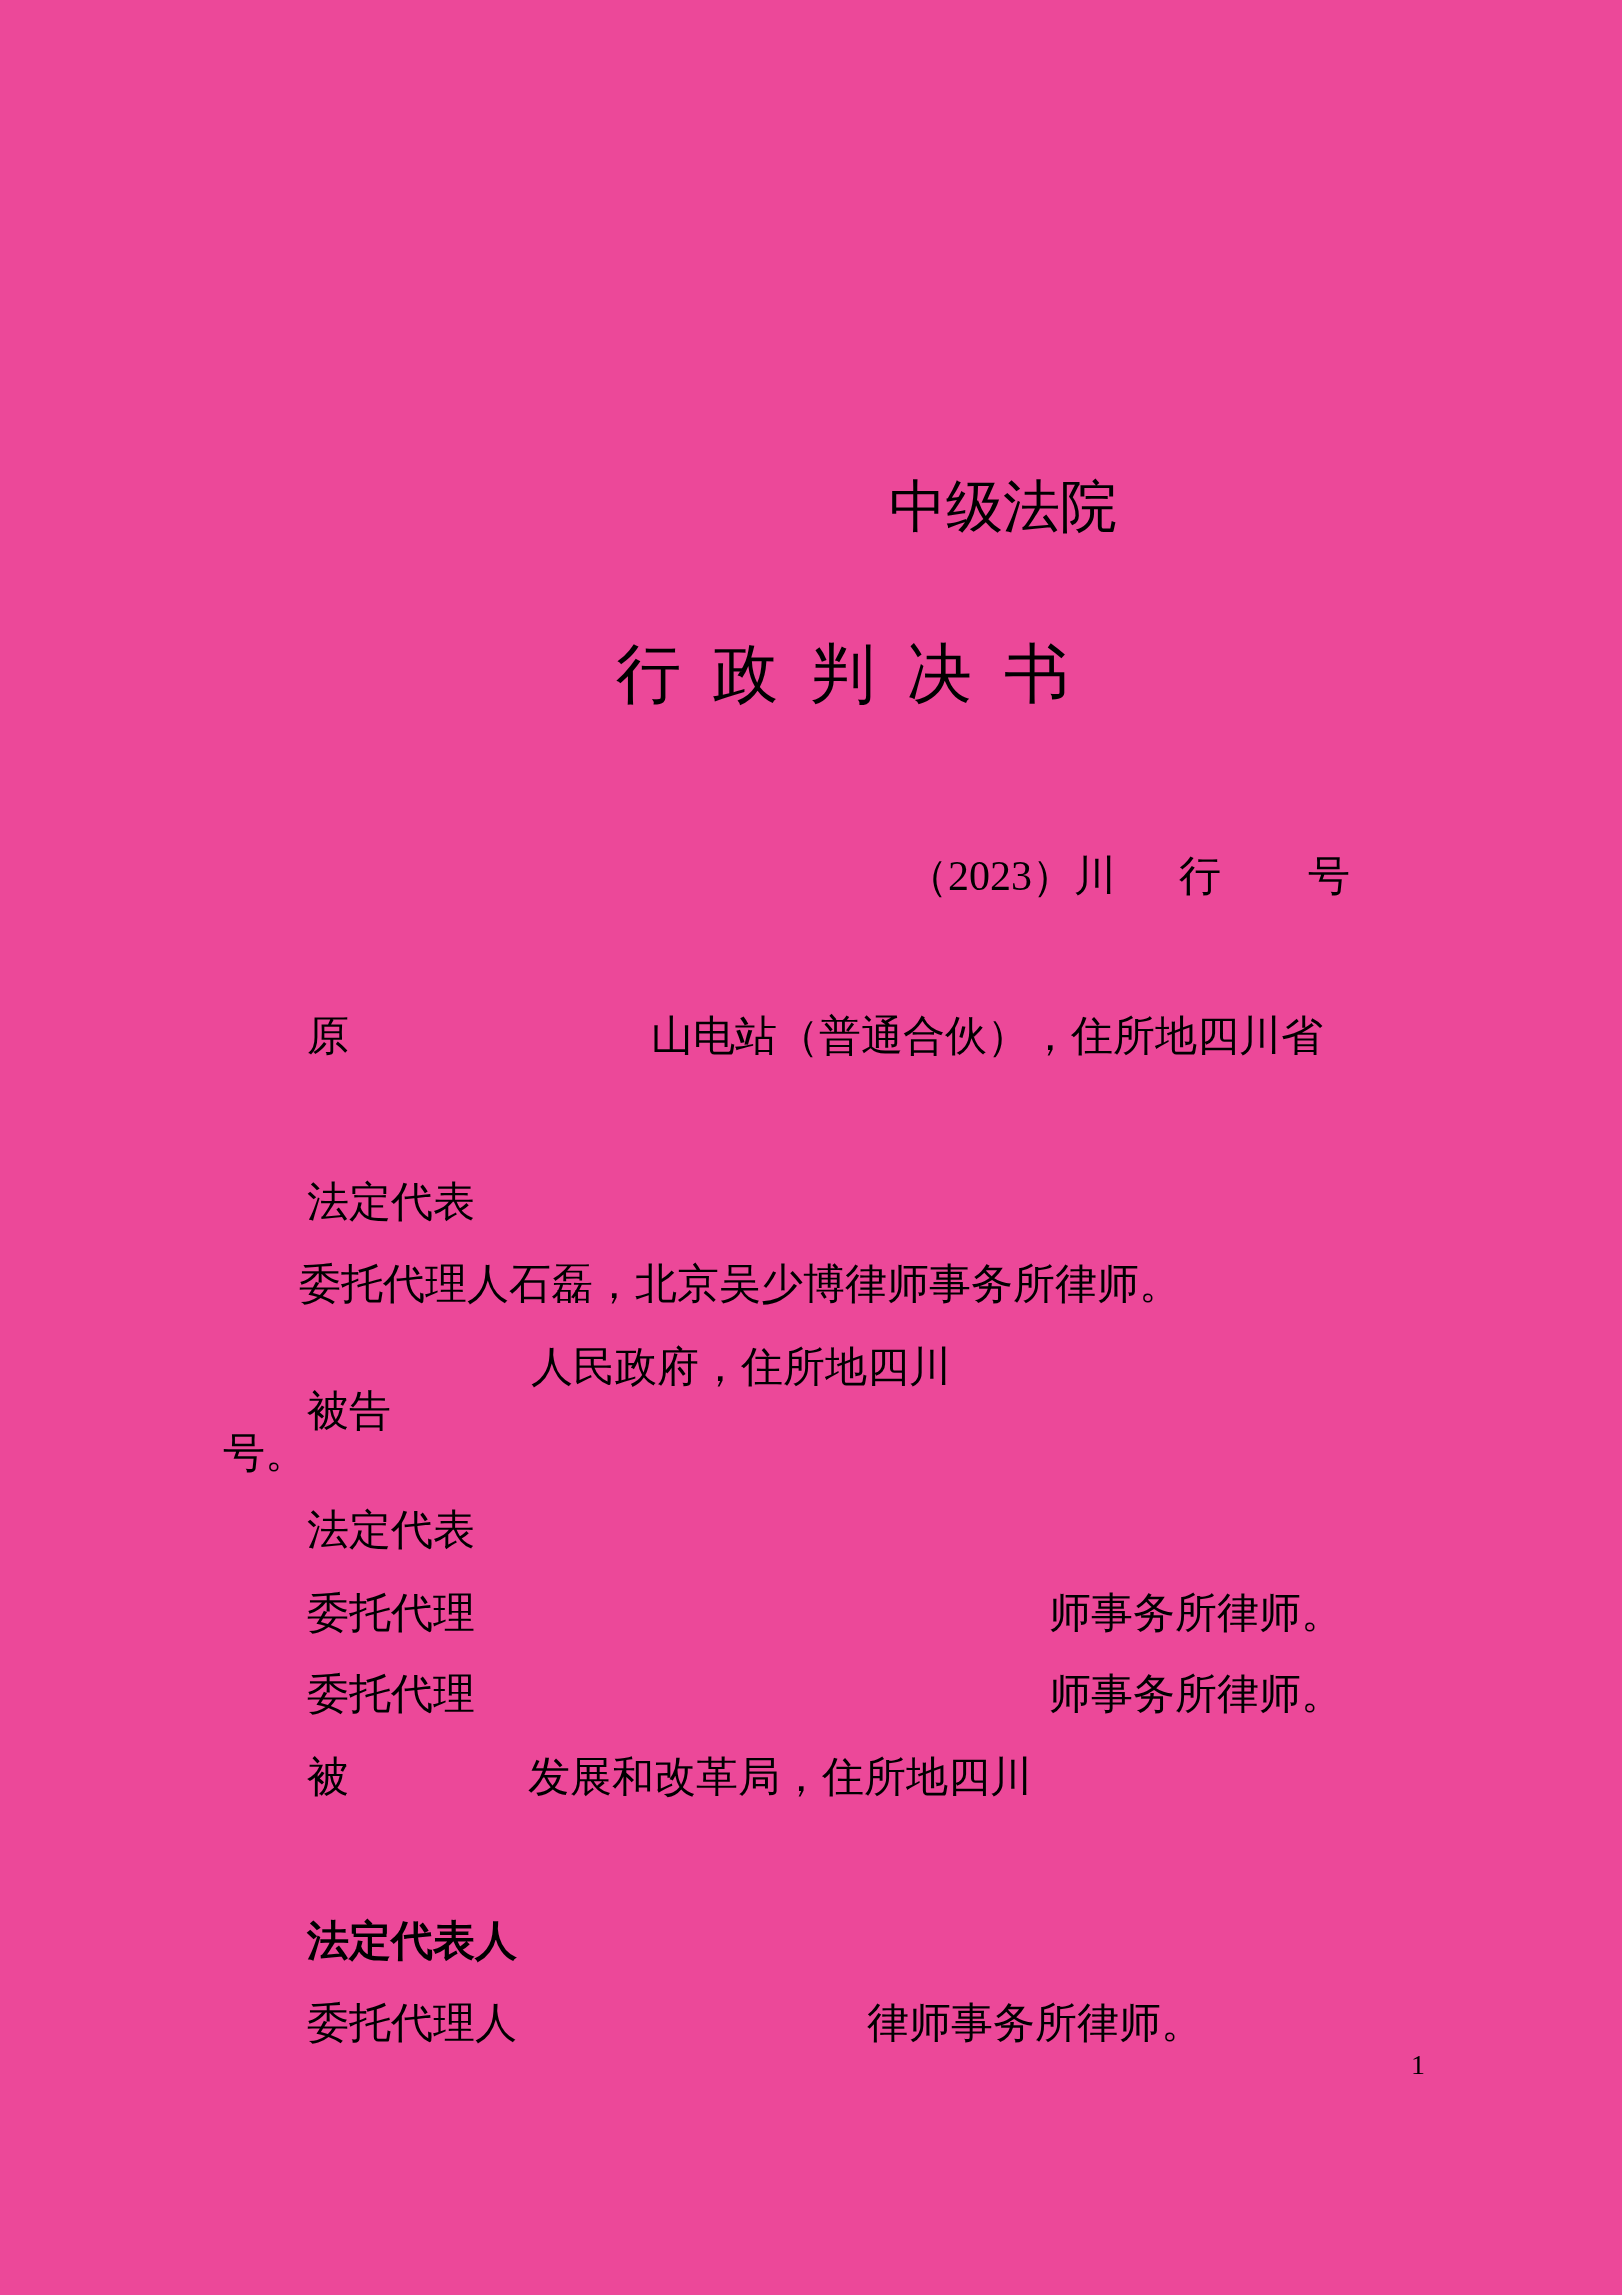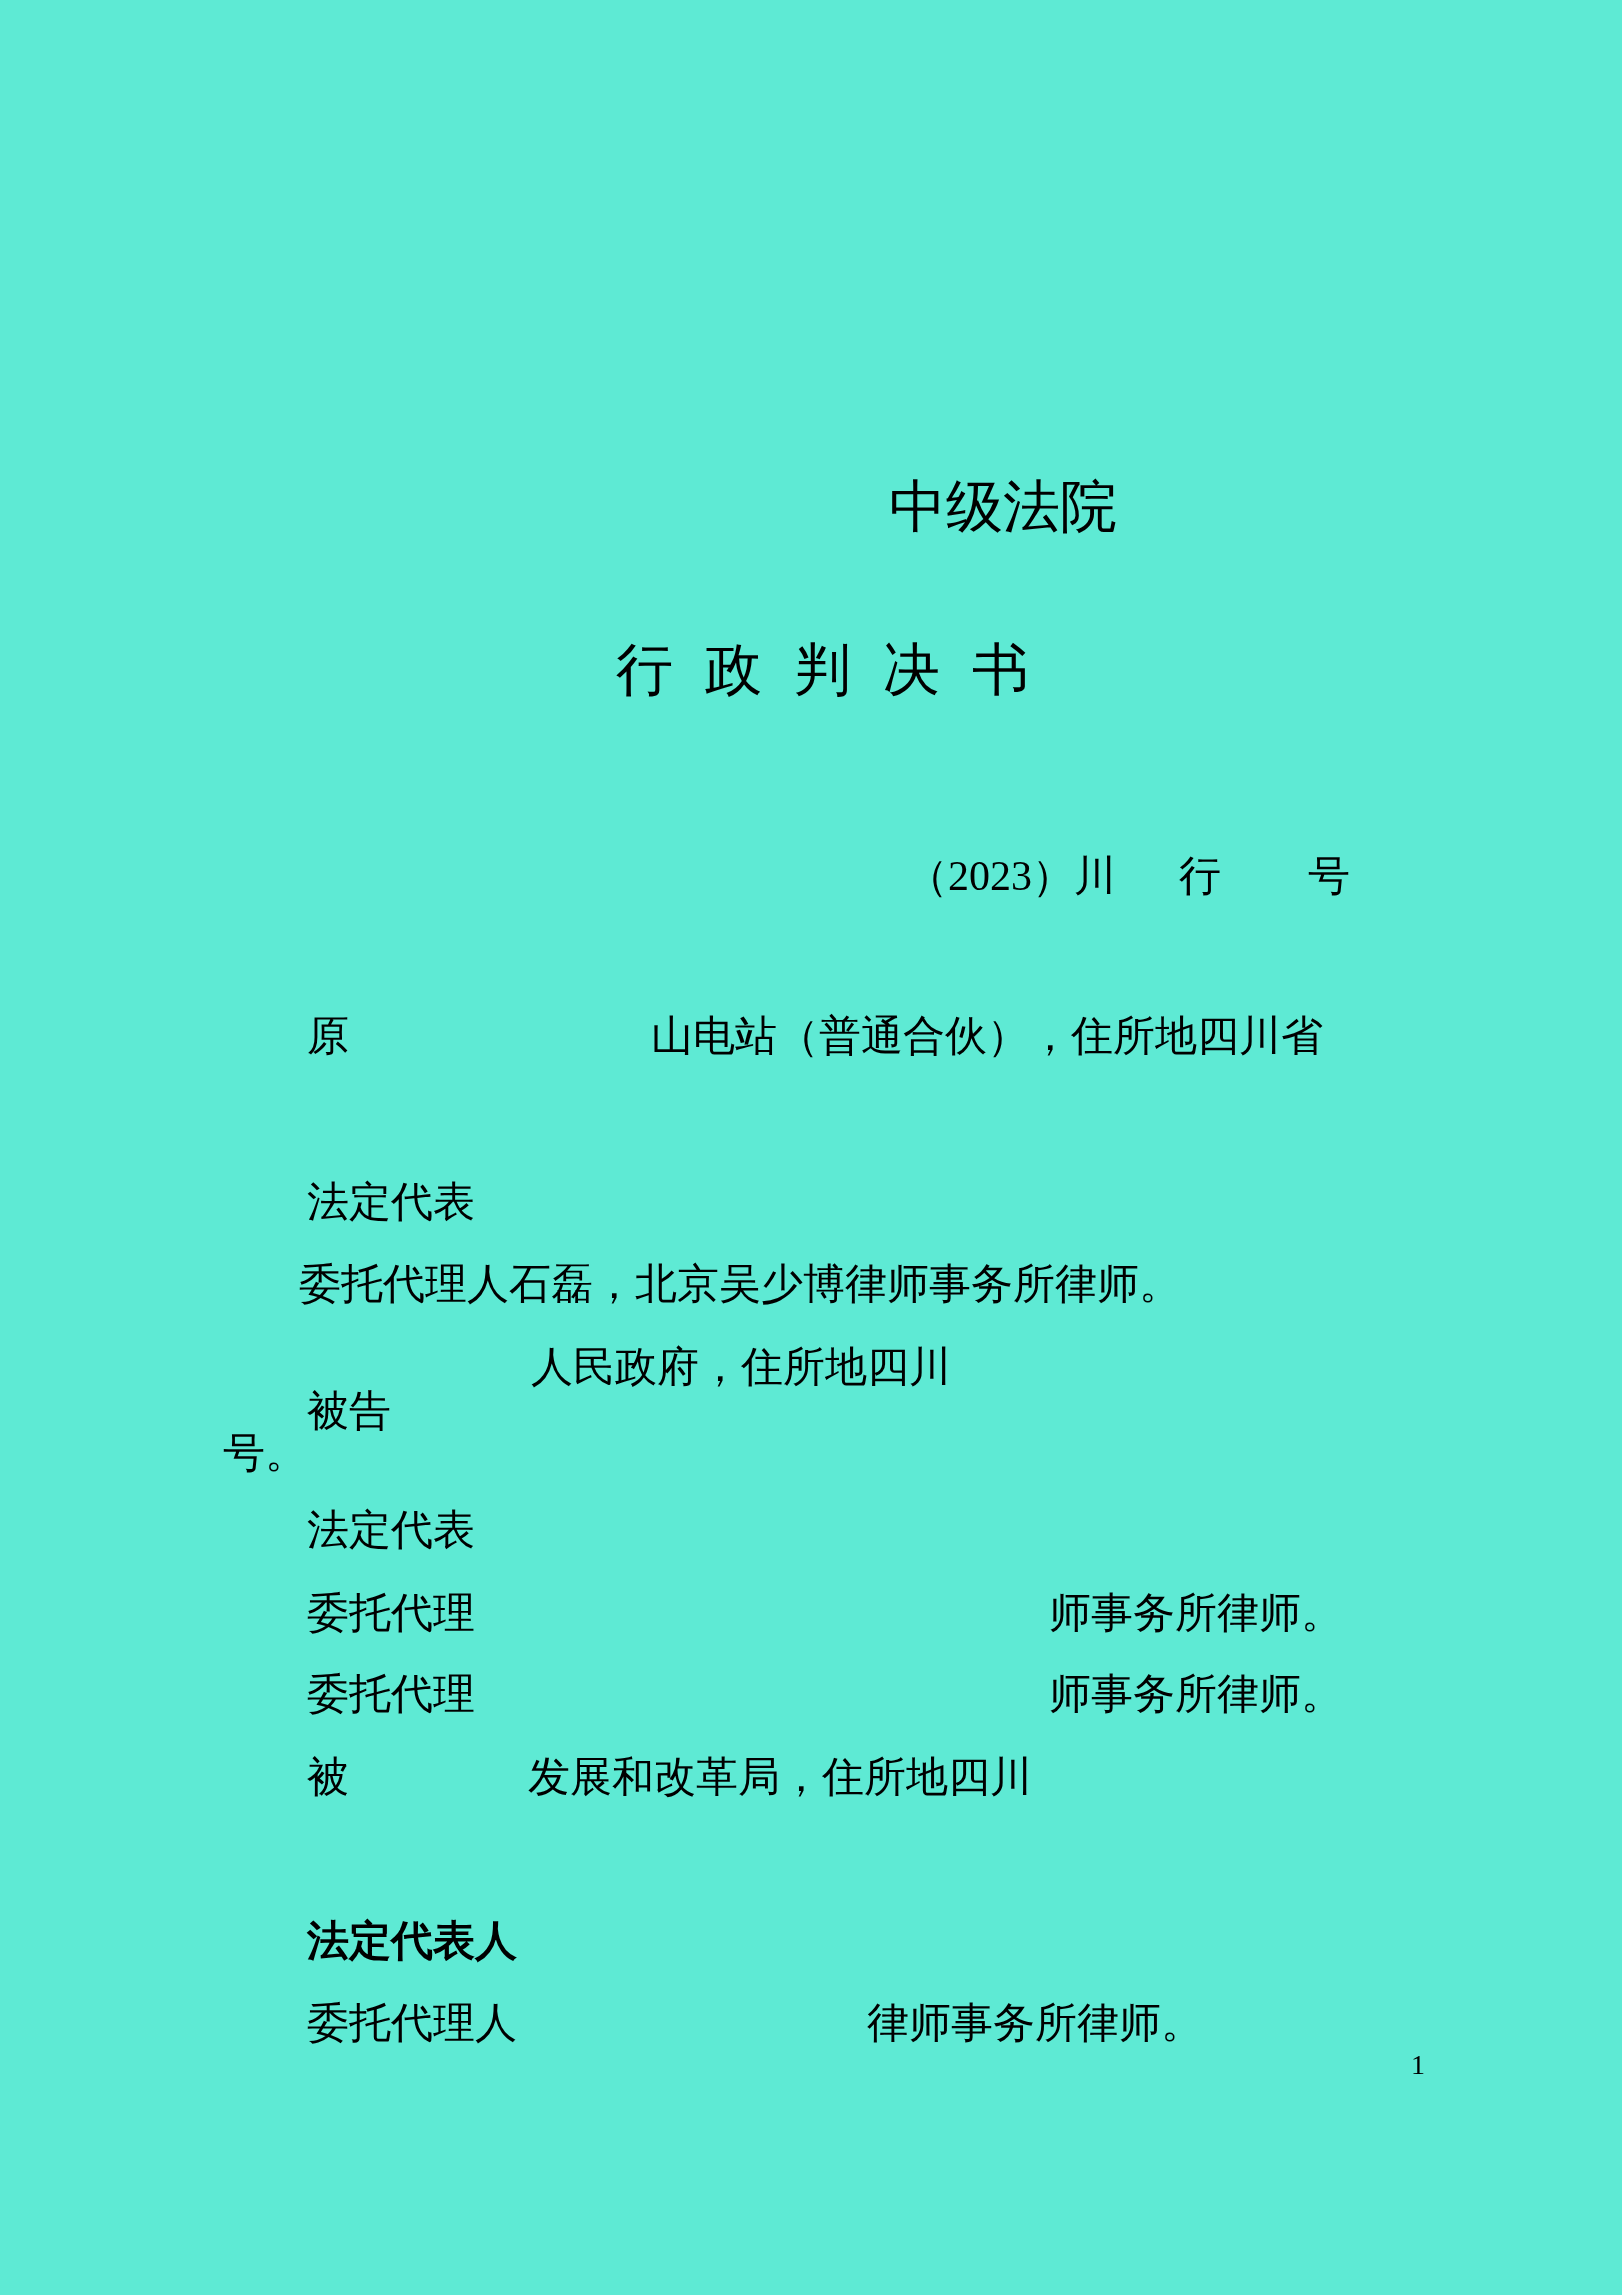--- a/index.html
+++ b/index.html
@@ -4,21 +4,21 @@
 <style>
   html, body {
     margin: 0;
     padding: 0;
     background: #ffffff;
   }
   .page {
     position: relative;
     width: 1623px;
     height: 2295px;
-    background: #5eead4;
+    background: #ec4899;
     color: #000000;
     font-family: "Liberation Serif", "DejaVu Serif", serif;
     overflow: hidden;
   }
   .line {
     position: absolute;
     left: 0;
     width: 100%;
     height: 61px;
     font-size: 42px;
@@ -27,21 +27,21 @@
   .seg {
     position: absolute;
     top: 0;
     white-space: nowrap;
   }
   .court-title {
     font-size: 57px;
     line-height: 1.15;
   }
   .doc-title {
-    font-size: 57px;
+    font-size: 65px;
     line-height: 1.15;
     letter-spacing: 32px;
   }
   .case-line {
     font-size: 42px;
   }
   .pageno {
     font-size: 28px;
     line-height: 1;
   }

